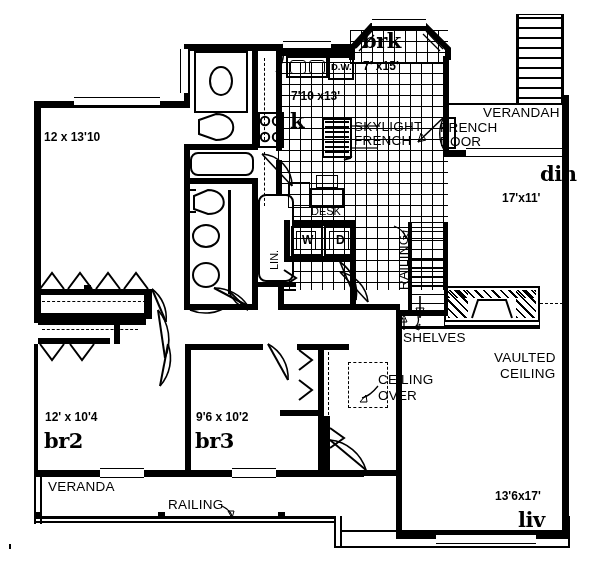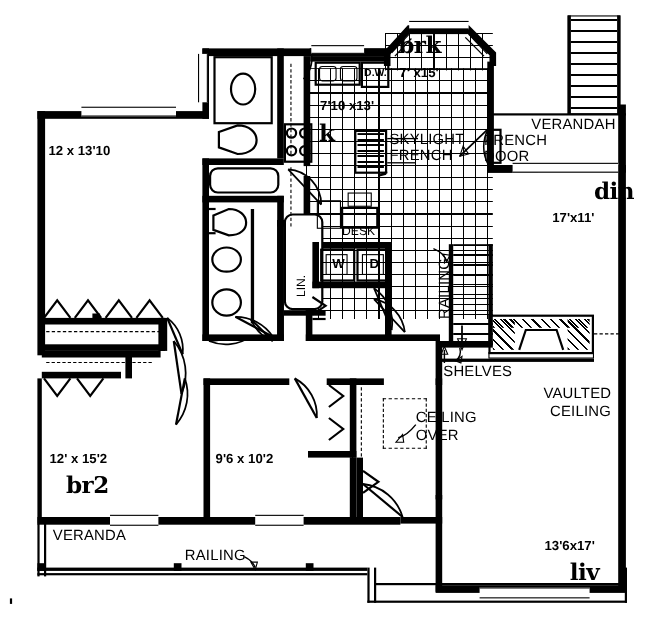--- a/index.html
+++ b/index.html
@@ -353,23 +353,24 @@
 
   <div class="lbl room-name" style="left:362px;top:30px;">brk</div>
   <div class="lbl room-dim" style="left:363px;top:60px;">7' x15'</div>
 
   <div class="lbl room-name" style="left:290px;top:110px;">k</div>
   <div class="lbl room-dim" style="left:291px;top:90px;">7'10 x13'</div>
 
   <div class="lbl room-name" style="left:501px;top:163px;margin-left:39px;">din</div>
   <div class="lbl room-dim" style="left:502px;top:192px;">17'x11'</div>
 
-  <div class="lbl room-name" style="left:60px;top:430px;">br2</div>
-  <div class="lbl room-dim" style="left:45px;top:411px;">12' x 15'2</div>
-
+  <div class="lbl room-name" style="left:44px;top:430px;">br2</div>
+  <div class="lbl room-dim" style="left:45px;top:411px;">12' x 10'4</div>
+
+  <div class="lbl room-name" style="left:195px;top:430px;">br3</div>
   <div class="lbl room-dim" style="left:196px;top:411px;">9'6 x 10'2</div>
 
   <div class="lbl room-name" style="left:518px;top:509px;">liv</div>
   <div class="lbl room-dim" style="left:495px;top:490px;">13'6x17'</div>
 
   <div class="lbl note" style="left:354px;top:119px;">SKYLIGHT</div>
   <div class="lbl note" style="left:354px;top:133px;">FRENCH</div>
 
   <div class="lbl note" style="left:440px;top:120px;">FRENCH</div>
   <div class="lbl note" style="left:440px;top:134px;">DOOR</div>

